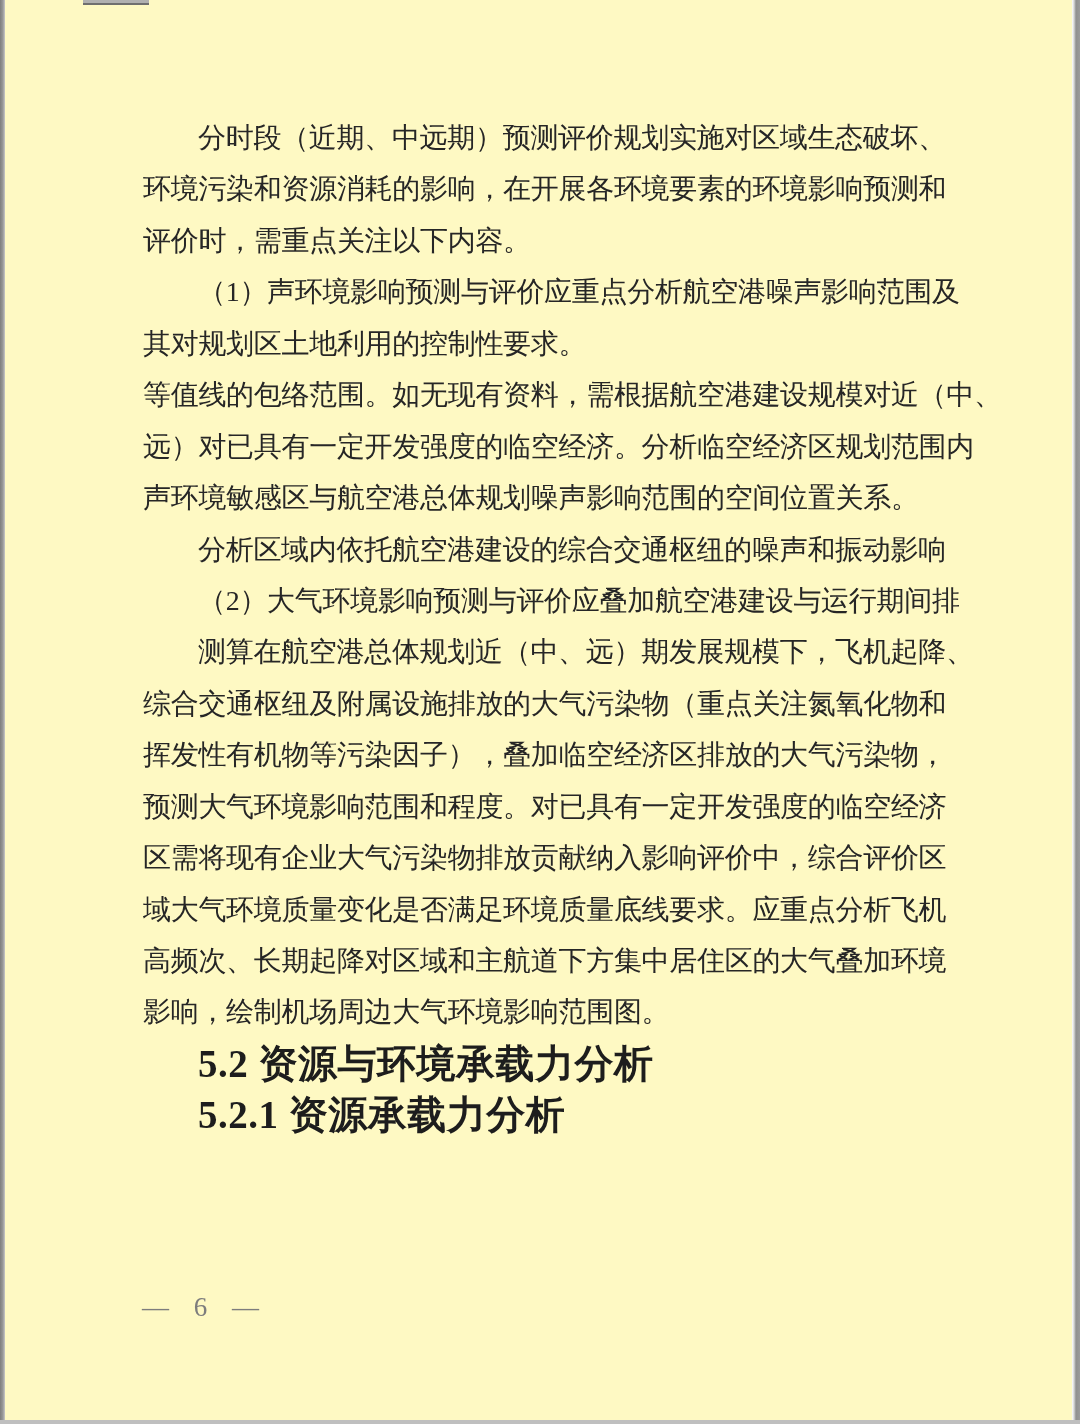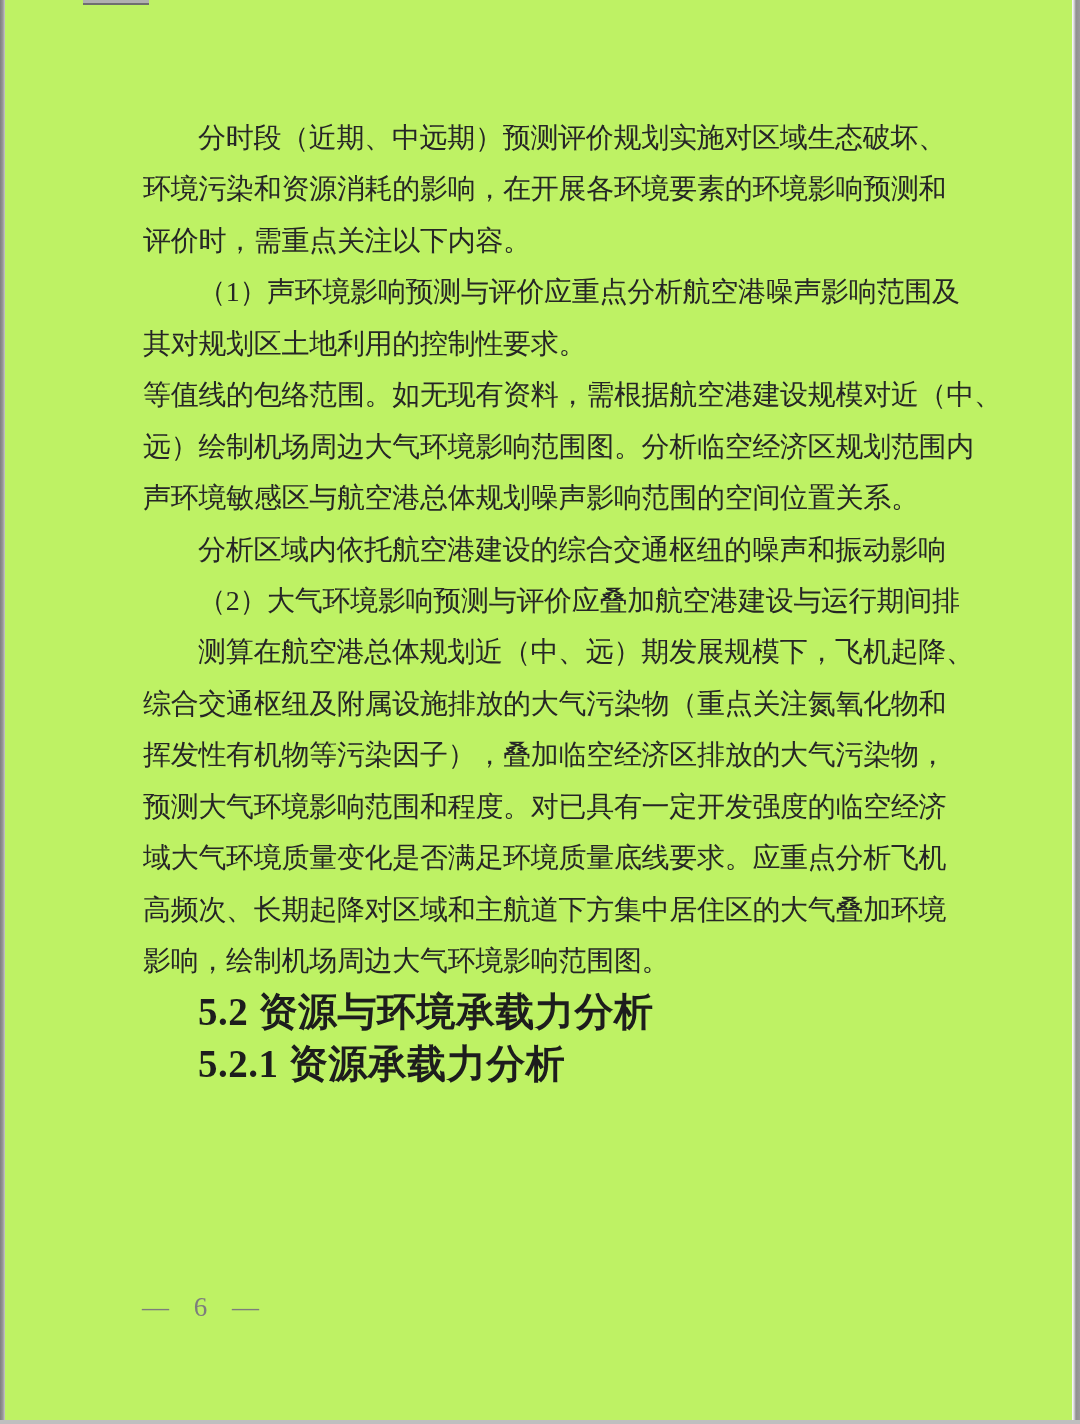--- a/index.html
+++ b/index.html
@@ -4,21 +4,21 @@
 <style>
   html, body {
     margin: 0;
     padding: 0;
     background: #ffffff;
   }
   #page-root {
     position: relative;
     width: 1080px;
     height: 1424px;
-    background: #bef264;
+    background: #fef9c3;
     overflow: hidden;
     font-family: "Liberation Serif", "DejaVu Serif", serif;
   }
   
   .edge-left {
     position: absolute;
     left: 0; top: 0; bottom: 0;
     width: 5px;
     background: linear-gradient(to right, #7e7e7e 0px, #9a9a9a 3px, #c9c9c9 5px);
   }
@@ -94,34 +94,35 @@
         <div class="line first">分时段（近期、中远期）预测评价规划实施对区域生态破坏、</div>
         <div class="line">环境污染和资源消耗的影响，在开展各环境要素的环境影响预测和</div>
         <div class="line">评价时，需重点关注以下内容。</div>
       </div>
       <div class="paragraph">
         <div class="line first">（1）声环境影响预测与评价应重点分析航空港噪声影响范围及</div>
         <div class="line">其对规划区土地利用的控制性要求。</div>
       </div>
       <div class="paragraph">
         <div class="line">等值线的包络范围。如无现有资料，需根据航空港建设规模对近（中、</div>
-        <div class="line">远）绘制机场周边大气环境影响范围图。分析临空经济区规划范围内</div>
+        <div class="line">远）对已具有一定开发强度的临空经济。分析临空经济区规划范围内</div>
         <div class="line">声环境敏感区与航空港总体规划噪声影响范围的空间位置关系。</div>
       </div>
       <div class="paragraph">
         <div class="line first">分析区域内依托航空港建设的综合交通枢纽的噪声和振动影响</div>
       </div>
       <div class="paragraph">
         <div class="line first">（2）大气环境影响预测与评价应叠加航空港建设与运行期间排</div>
       </div>
       <div class="paragraph">
         <div class="line first">测算在航空港总体规划近（中、远）期发展规模下，飞机起降、</div>
         <div class="line">综合交通枢纽及附属设施排放的大气污染物（重点关注氮氧化物和</div>
         <div class="line">挥发性有机物等污染因子），叠加临空经济区排放的大气污染物，</div>
         <div class="line">预测大气环境影响范围和程度。对已具有一定开发强度的临空经济</div>
+        <div class="line">区需将现有企业大气污染物排放贡献纳入影响评价中，综合评价区</div>
         <div class="line">域大气环境质量变化是否满足环境质量底线要求。应重点分析飞机</div>
         <div class="line">高频次、长期起降对区域和主航道下方集中居住区的大气叠加环境</div>
         <div class="line">影响，绘制机场周边大气环境影响范围图。</div>
       </div>
       <div class="heading">5.2 资源与环境承载力分析</div>
       <div class="heading">5.2.1 资源承载力分析</div>
     </div>
 
   <div id="page-number">— 6 —</div>
 </div>

